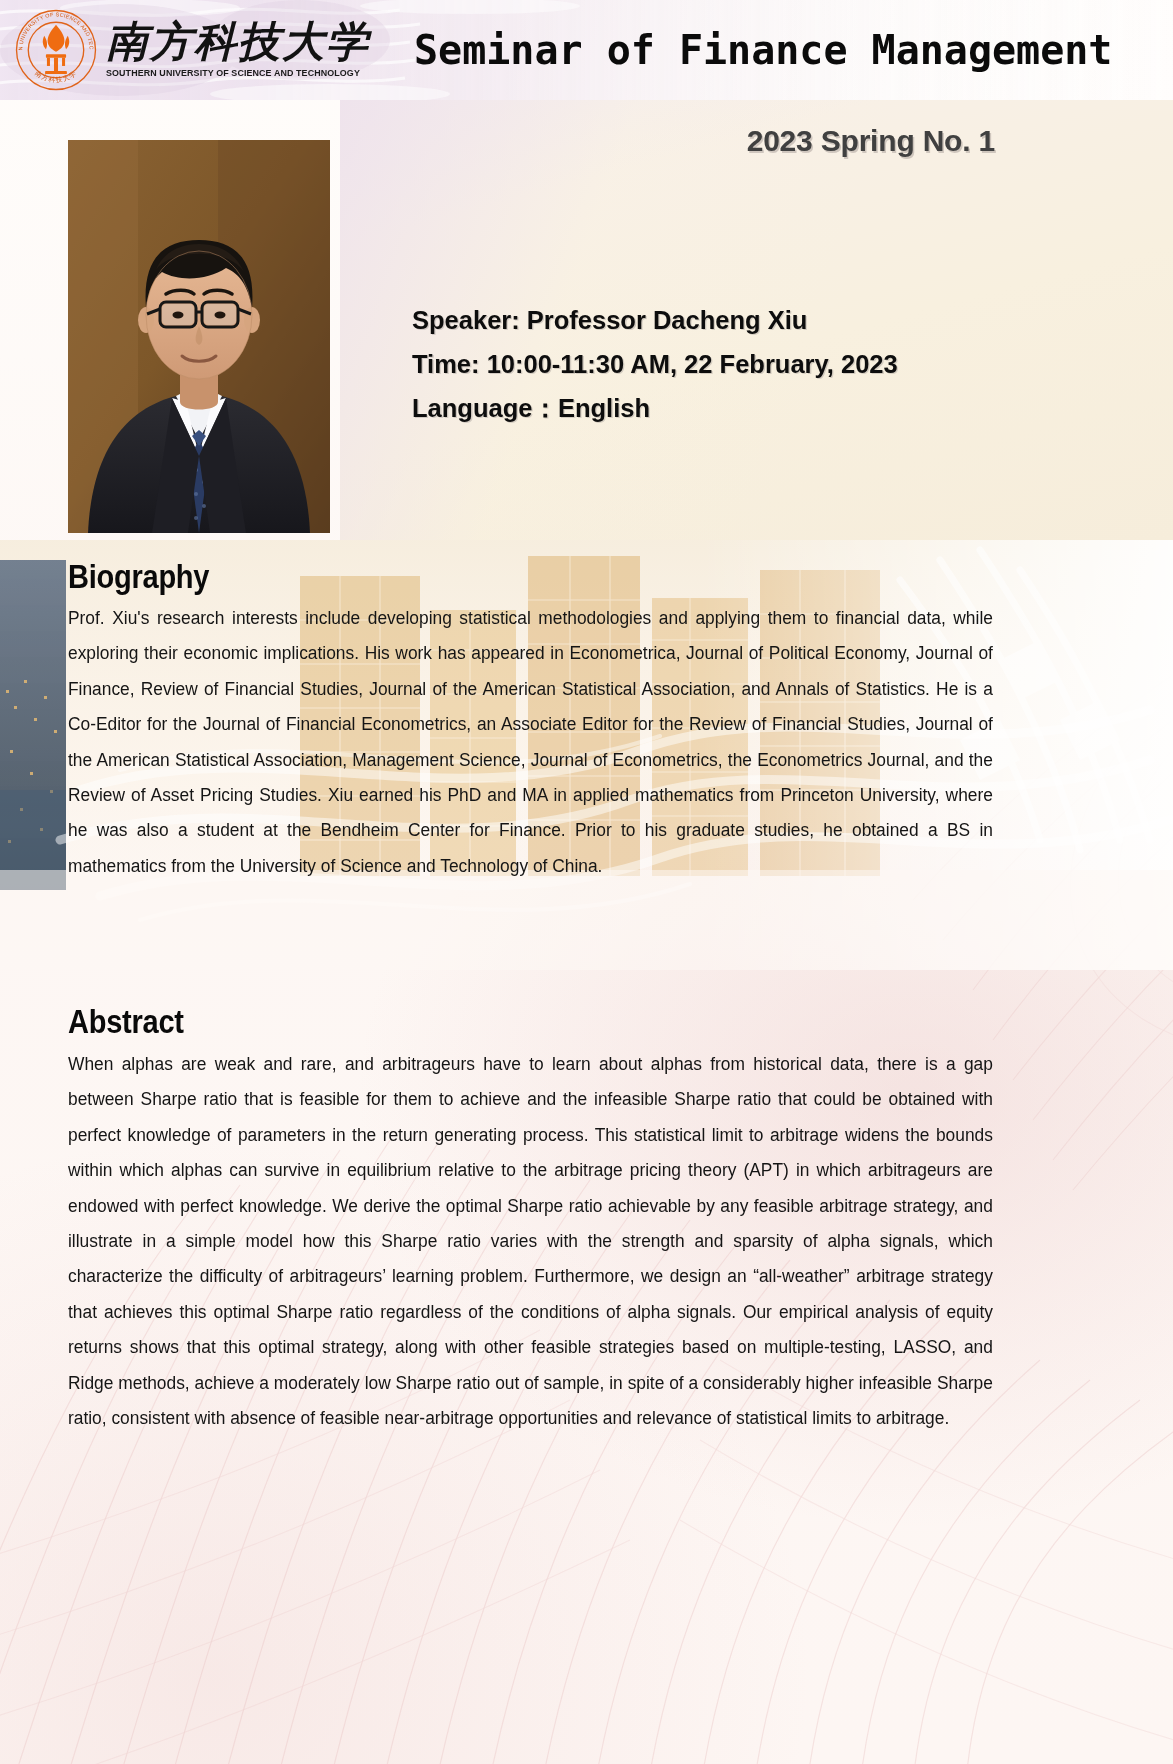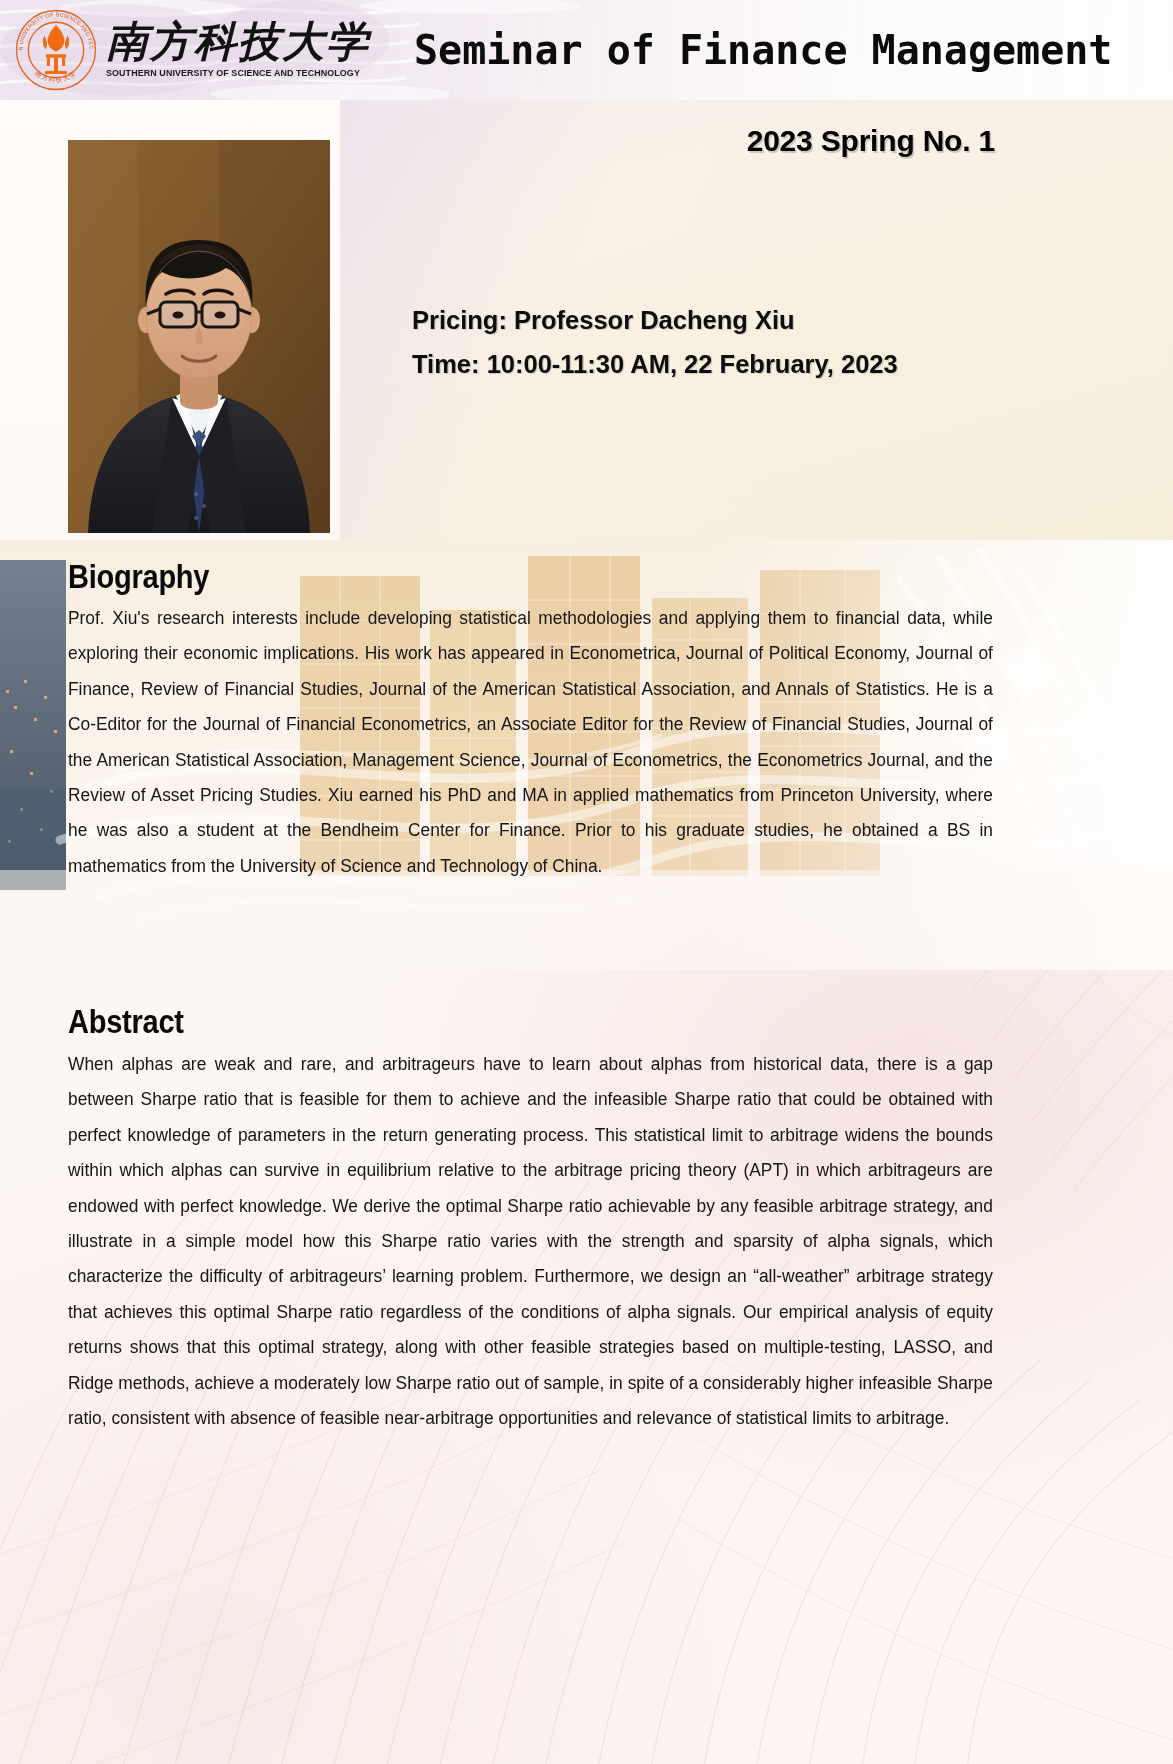--- a/index.html
+++ b/index.html
@@ -130,21 +130,21 @@
     inset: 0;
     background: linear-gradient(110deg, rgba(238,226,236,0.85) 0%, rgba(250,243,228,0.2) 30%, rgba(250,243,226,0) 60%);
   }
 
   .issue {
     position: absolute;
     right: 178px;
     top: 124px;
     font-size: 30px;
     font-weight: 700;
-    color: #000000;
+    color: #404040;
     letter-spacing: -0.2px;
     white-space: nowrap;
     text-shadow: 1.5px 1.5px 0 rgba(120,110,110,0.32);
   }
 
   .talk-title {
     position: absolute;
     left: 340px;
     top: 196px;
     width: 833px;
@@ -364,22 +364,23 @@
   </div>
 
   <div class="cream-panel">
     <div class="cream-panel-tint"></div>
   </div>
 
   <div class="issue">2023 Spring No. 1</div>
 
 
   <div class="info-list">
-    <div class="info-line">Pricing: Professor Dacheng Xiu</div>
+    <div class="info-line">Speaker: Professor Dacheng Xiu</div>
     <div class="info-line">Time: 10:00-11:30 AM, 22 February, 2023</div>
+    <div class="info-line">Language：English</div>
   </div>
 
   <div class="portrait">
     <svg width="262" height="393" viewBox="0 0 262 393">
       <defs>
         <linearGradient id="bgP" x1="0" y1="0" x2="1" y2="1">
           <stop offset="0%" stop-color="#8a6233"></stop>
           <stop offset="45%" stop-color="#7d5729"></stop>
           <stop offset="100%" stop-color="#4b3219"></stop>
         </linearGradient>

